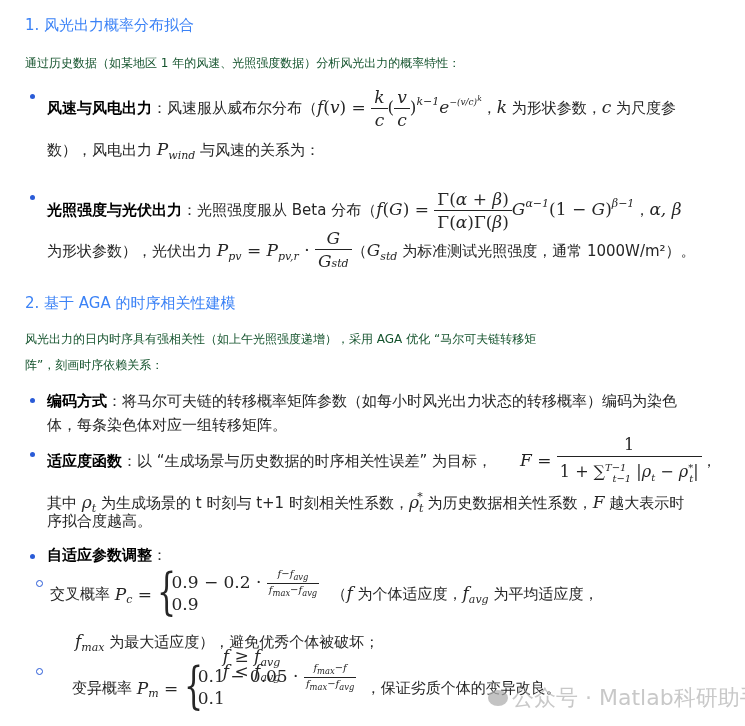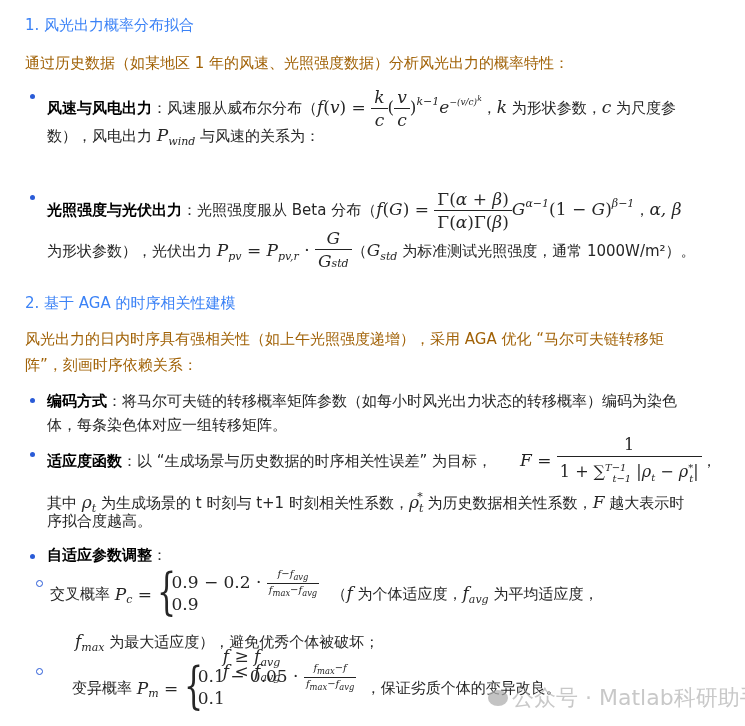--- a/index.html
+++ b/index.html
@@ -3,21 +3,21 @@
 <meta charset="utf-8">
 <style>
   html, body { margin: 0; padding: 0; background: #ffffff; }
   body {
     width: 745px; height: 726px; overflow: hidden; position: relative;
     font-family: "DejaVu Sans", "Liberation Sans", sans-serif;
     color: #1f1f1f; font-size: 15px;
   }
   .doc { position: absolute; left: 0; top: 0; width: 745px; height: 726px; }
   .h { position: absolute; left: 25px; font-size: 15px; color: #3b82f6; }
-  .p { position: absolute; left: 25px; font-size: 15px; line-height: 26px; color: #a16207; white-space: nowrap; }
+  .p { position: absolute; left: 25px; font-size: 12px; line-height: 26px; color: #14532d; white-space: nowrap; }
   .li { position: absolute; left: 47px; font-size: 15px; line-height: 30px; color: #262626; white-space: nowrap; }
   .bullet { position: absolute; width: 5px; height: 5px; border-radius: 50%; background: #2a5bd7; }
   .cbullet { position: absolute; width: 5px; height: 5px; border-radius: 50%; border: 1.3px solid #2a5bd7; background: #fff; }
   b { font-weight: bold; color: #000000; }
   .m { font-family: "DejaVu Serif", "Liberation Serif", serif; font-style: italic; font-size: 17px; }
   .mr { font-family: "DejaVu Serif", "Liberation Serif", serif; font-style: normal; font-size: 17px; }
   .sub { font-size: 11px; vertical-align: -4px; font-style: italic; font-family: "DejaVu Serif", serif; }
   .sup { font-size: 11px; vertical-align: 8px; font-style: italic; font-family: "DejaVu Serif", serif; }
   .frac { display: inline-block; vertical-align: middle; text-align: center; font-family: "DejaVu Serif", serif; font-style: italic; font-size: 17px; }
   .frac .num { display: block; padding: 0 3px; line-height: 22px; }
@@ -39,21 +39,21 @@
 <div class="doc">
 
   <div class="h" style="top:16px;">1. 风光出力概率分布拟合</div>
 
   <div class="p" style="top:50px;">通过历史数据（如某地区 1 年的风速、光照强度数据）分析风光出力的概率特性：</div>
 
   <span class="bullet" style="left:30px; top:94px;"></span>
   <div class="li" style="top:84px;">
     <b>风速与风电出力</b><span>：</span><span>风速服从威布尔分布（</span><span class="m">f</span><span class="mr">(</span><span class="m">v</span><span class="mr">) = </span><span class="frac"><span class="num">k</span><span class="den">c</span></span><span class="mr">(</span><span class="frac"><span class="num">v</span><span class="den">c</span></span><span class="mr">)</span><span class="sup">k−1</span><span class="m">e</span><span class="sup" style="font-size:9px;">−(v/c)<sup>k</sup></span><span>，</span><span class="m">k</span><span> 为形状参数，</span><span class="m">c</span><span> 为尺度参</span>
   </div>
-  <div class="li" style="top:120px;">
+  <div class="li" style="top:134px;">
     <span>数），风电出力 </span><span class="m">P</span><span class="sub">wind</span><span> 与风速的关系为：</span>
   </div>
 
   <span class="bullet" style="left:30px; top:195px;"></span>
   <div class="li" style="top:188px;">
     <b>光照强度与光伏出力</b><span>：</span><span>光照强度服从 Beta 分布（</span><span class="m">f</span><span class="mr">(</span><span class="m">G</span><span class="mr">) = </span><span class="frac"><span class="num" style="font-style:normal;">Γ(<i>α</i> + <i>β</i>)</span><span class="den" style="font-style:normal;">Γ(<i>α</i>)Γ(<i>β</i>)</span></span><span class="m">G</span><span class="sup">α−1</span><span class="mr">(1 − </span><span class="m">G</span><span class="mr">)</span><span class="sup">β−1</span><span>，</span><span class="m">α, β</span>
   </div>
   <div class="li" style="top:227px;">
     <span>为形状参数），光伏出力 </span><span class="m">P</span><span class="sub">pv</span><span class="mr"> = </span><span class="m">P</span><span class="sub">pv,r</span><span class="mr"> · </span><span class="frac"><span class="num">G</span><span class="den">G<span style="font-size:11px;">std</span></span></span><span>（</span><span class="m">G</span><span class="sub">std</span><span> 为标准测试光照强度，通常 1000W/m²）。</span>
   </div>

